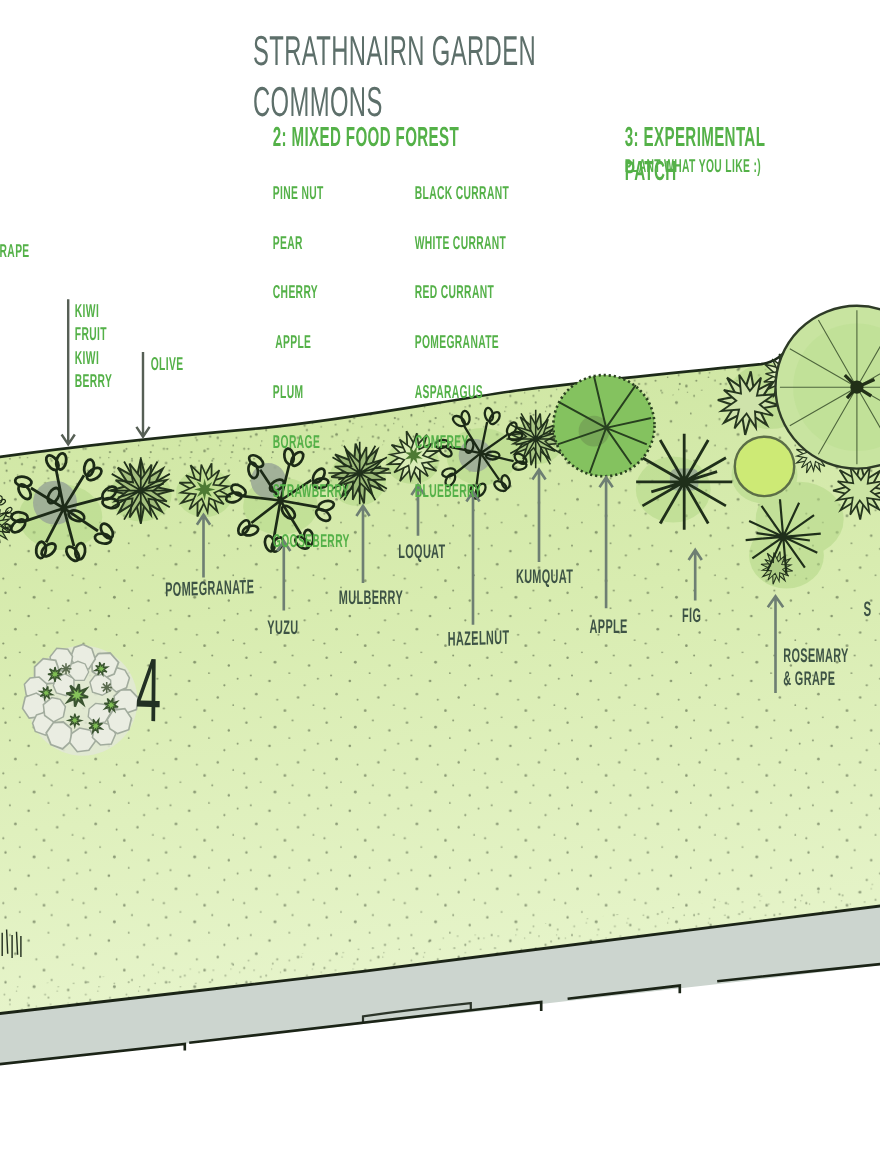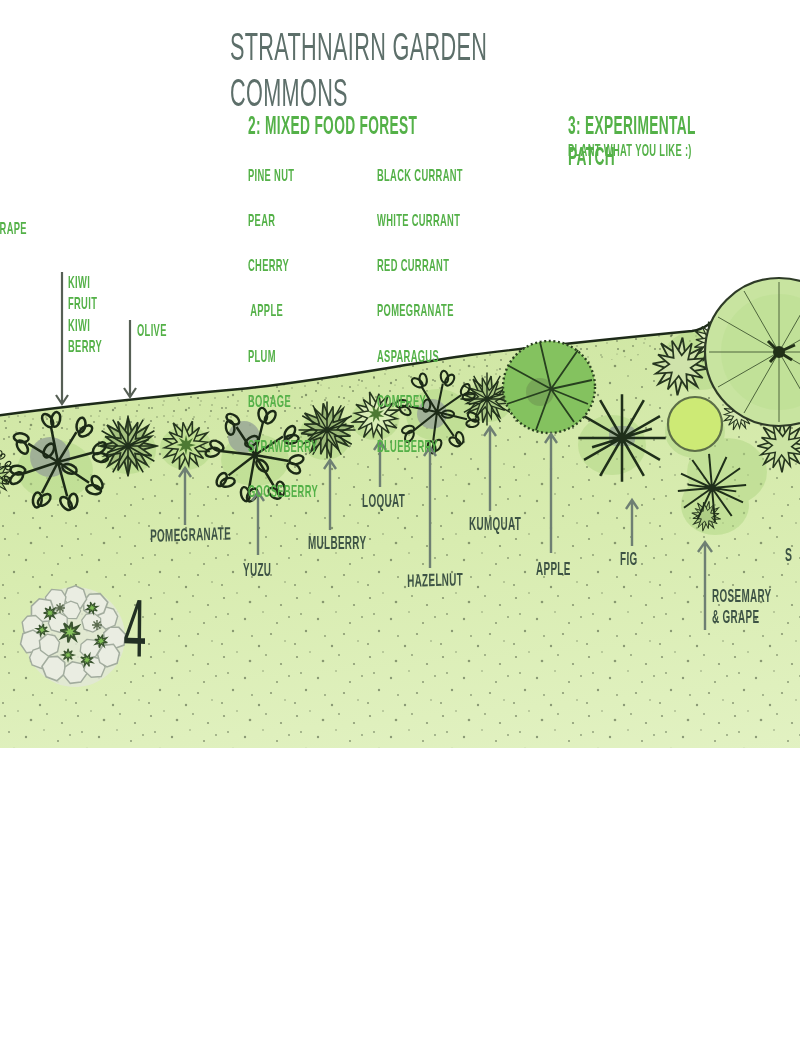--- a/index.html
+++ b/index.html
@@ -1,16 +1,16 @@
 <!DOCTYPE html>
 <html><head>
 <meta charset="utf-8">
 <style>
   html,body{margin:0;padding:0;background:#ffffff;}
-  .canvas{position:relative;width:800px;height:748px;overflow:hidden;background:#ffffff;
+  .canvas{position:relative;width:800px;height:1048px;overflow:hidden;background:#ffffff;
           font-family:"Liberation Sans",sans-serif;}
   .canvas svg{position:absolute;left:0;top:0;}
   .hand{position:absolute;transform-origin:0 0;transform:scaleX(0.55);
         letter-spacing:0.6px;white-space:pre-line;line-height:1.22;
         font-family:"Liberation Sans",sans-serif;font-weight:bold;}
   .title{font-size:38px;color:#5d6f6a;font-weight:normal;transform:scaleX(0.57);}
   .green-h{font-size:25px;color:#54b148;}
   .green-t{font-size:17px;color:#54b148;}
   .list div{height:24.5px;}
   .kiwi-block{line-height:21.4px;}

